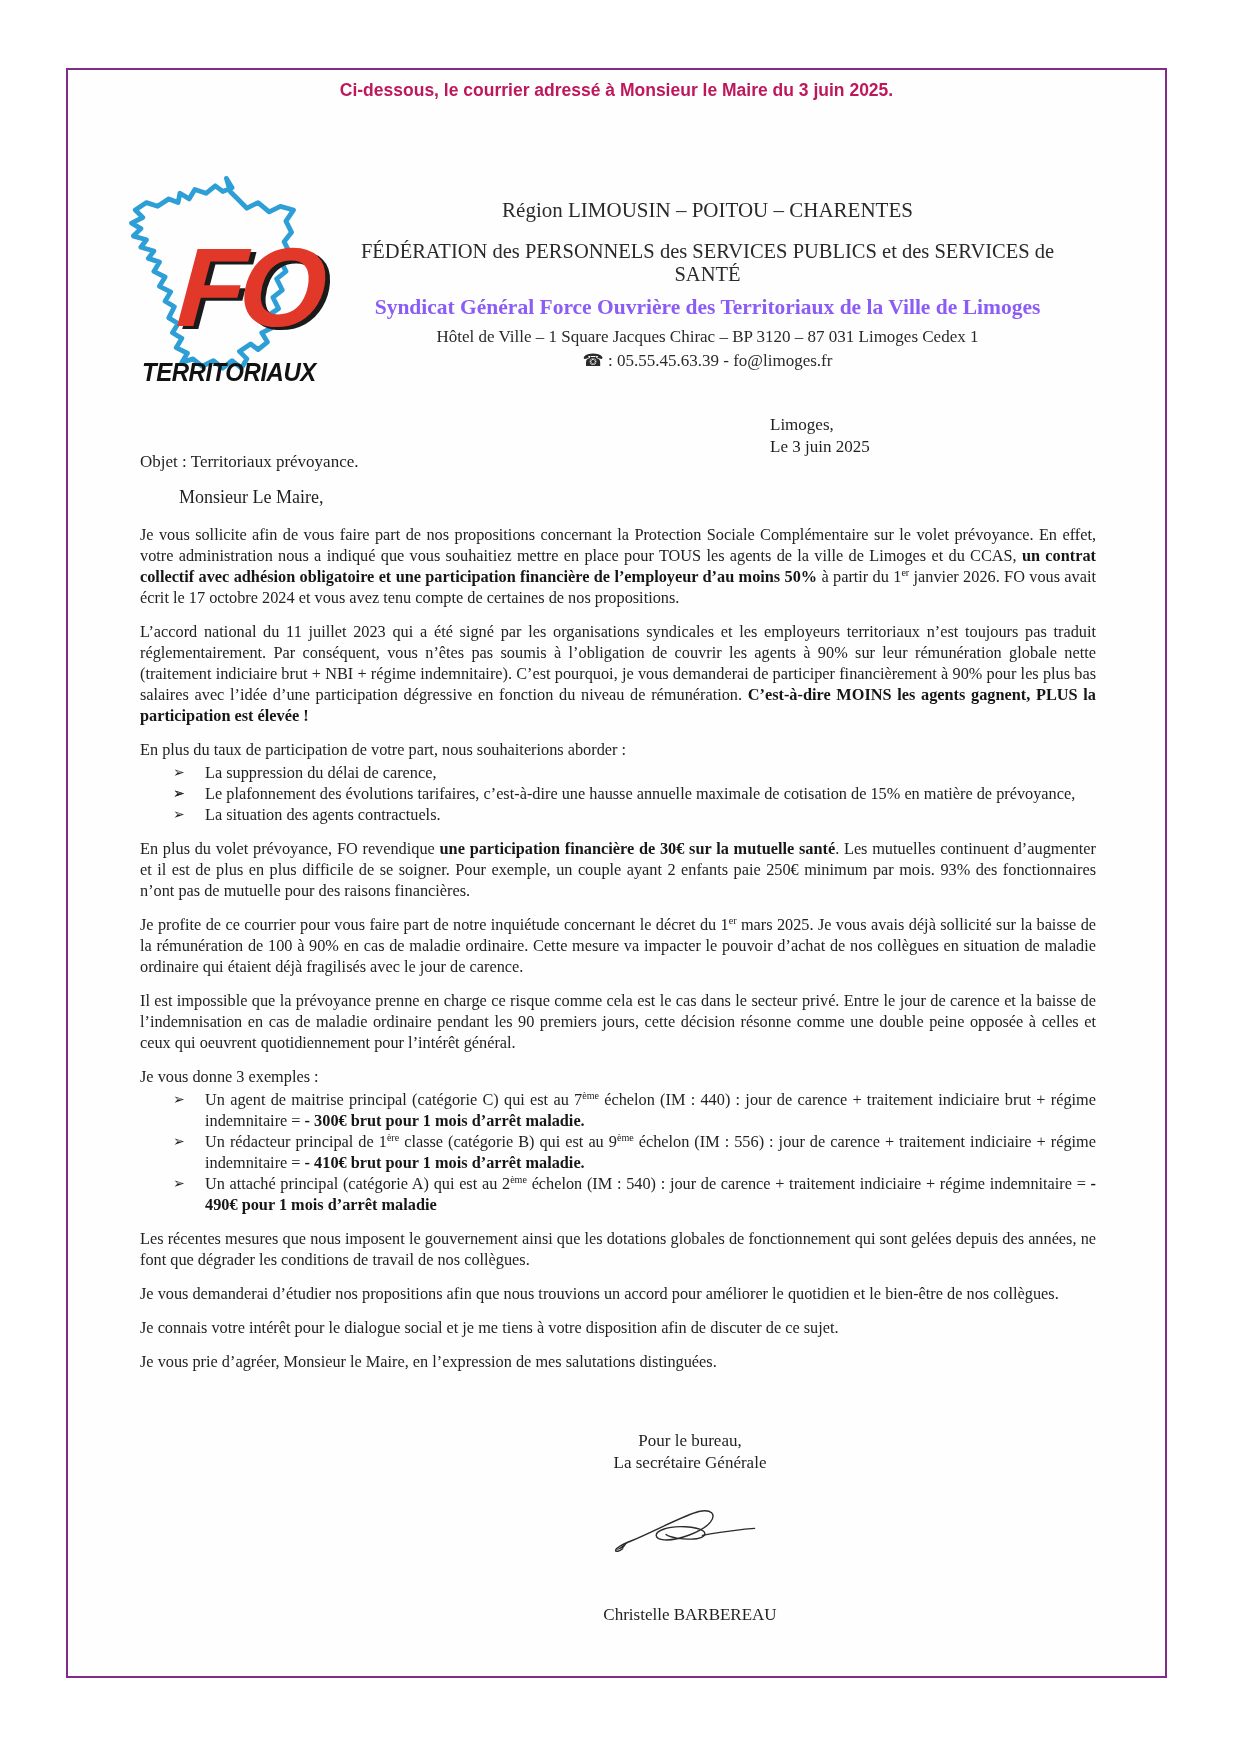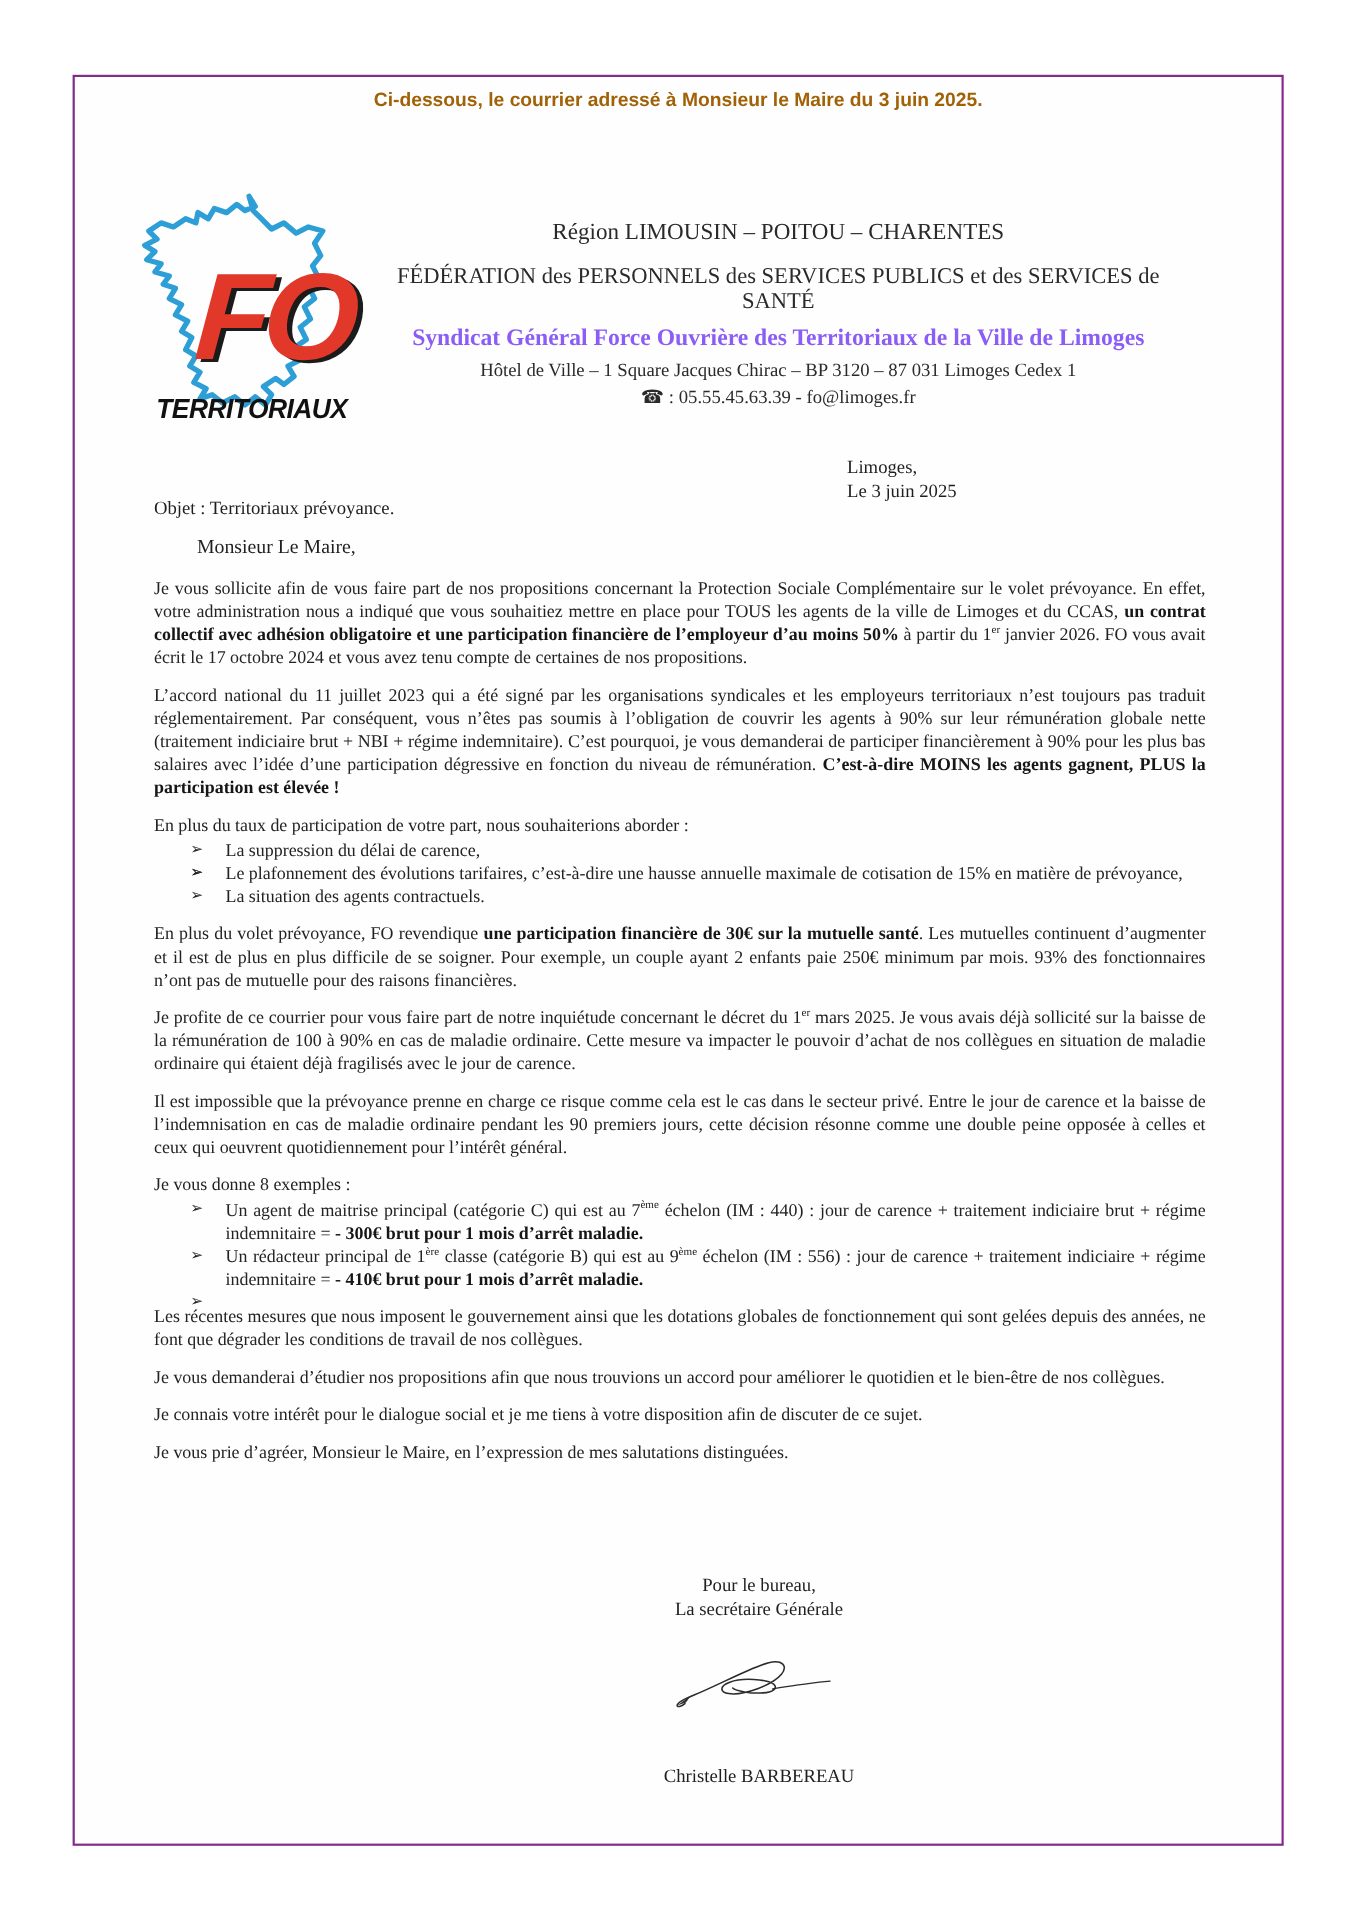--- a/index.html
+++ b/index.html
@@ -8,21 +8,21 @@
     width:1241px; height:1755px; position:relative;
     font-family:"Liberation Serif", serif; color:#1f1f1f;
   }
   .frame {
     position:absolute; left:66px; top:68px; width:1101px; height:1610px;
     border:2px solid #822c8a; background:#fffefe;
   }
   .caption {
     position:absolute; left:66px; top:80px; width:1101px;
     text-align:center; font-family:"Liberation Sans", sans-serif;
-    font-weight:bold; font-size:17.5px; color:#a16207;
+    font-weight:bold; font-size:17.5px; color:#be185d;
   }
   
   .logo { position:absolute; left:126px; top:170px; width:225px; height:230px; }
   .logo svg.map { position:absolute; left:0; top:4px; }
   .logo .fo {
     position:absolute; left:52px; top:62px;
     font-family:"Liberation Sans", sans-serif; font-weight:bold; font-style:italic;
     font-size:112px; line-height:1; color:#e2382a;
     text-shadow:5px 3px 0 #1b1b1b; letter-spacing:-7px; transform:skewX(-4deg);
   }
@@ -93,25 +93,25 @@
     <p class="para tight"><span>En plus du taux de participation de votre part, nous souhaiterions aborder :</span></p>
     <ul class="arrow-list">
       <li><span class="arrow">➢</span><span><span>La suppression du délai de carence,</span></span></li>
       <li><span class="arrow">➢</span></li>
       <li><span class="arrow">➢</span><span><span>Le plafonnement des évolutions tarifaires, c’est-à-dire une hausse annuelle maximale de cotisation de 15% en matière de prévoyance,</span></span></li>
       <li><span class="arrow">➢</span><span><span>La situation des agents contractuels.</span></span></li>
     </ul>
     <p class="para"><span>En plus du volet prévoyance, FO revendique </span><b>une participation financière de 30€ sur la mutuelle santé</b><span>. Les mutuelles continuent d’augmenter et il est de plus en plus difficile de se soigner. Pour exemple, un couple ayant 2 enfants paie 250€ minimum par mois. 93% des fonctionnaires n’ont pas de mutuelle pour des raisons financières.</span></p>
     <p class="para"><span>Je profite de ce courrier pour vous faire part de notre inquiétude concernant le décret du 1</span><sup>er</sup><span> mars 2025. Je vous avais déjà sollicité sur la baisse de la rémunération de 100 à 90% en cas de maladie ordinaire. Cette mesure va impacter le pouvoir d’achat de nos collègues en situation de maladie ordinaire qui étaient déjà fragilisés avec le jour de carence.</span></p>
     <p class="para"><span>Il est impossible que la prévoyance prenne en charge ce risque comme cela est le cas dans le secteur privé. Entre le jour de carence et la baisse de l’indemnisation en cas de maladie ordinaire pendant les 90 premiers jours, cette décision résonne comme une double peine opposée à celles et ceux qui oeuvrent quotidiennement pour l’intérêt général.</span></p>
-    <p class="para tight"><span>Je vous donne 8 exemples :</span></p>
+    <p class="para tight"><span>Je vous donne 3 exemples :</span></p>
     <ul class="arrow-list">
       <li><span class="arrow">➢</span><span><span>Un agent de maitrise principal (catégorie C) qui est au 7</span><sup>ème</sup><span> échelon (IM : 440) : jour de carence + traitement indiciaire brut + régime indemnitaire = </span><b>- 300€ brut pour 1 mois d’arrêt maladie.</b></span></li>
       <li><span class="arrow">➢</span><span><span>Un rédacteur principal de 1</span><sup>ère</sup><span> classe (catégorie B) qui est au 9</span><sup>ème</sup><span> échelon (IM : 556) : jour de carence + traitement indiciaire + régime indemnitaire = </span><b>- 410€ brut pour 1 mois d’arrêt maladie.</b></span></li>
-      <li><span class="arrow">➢</span></li>
+      <li><span class="arrow">➢</span><span><span>Un attaché principal (catégorie A) qui est au 2</span><sup>ème</sup><span> échelon (IM : 540) : jour de carence + traitement indiciaire + régime indemnitaire = </span><b>- 490€ pour 1 mois d’arrêt maladie</b></span></li>
     </ul>
     <p class="para"><span>Les récentes mesures que nous imposent le gouvernement ainsi que les dotations globales de fonctionnement qui sont gelées depuis des années, ne font que dégrader les conditions de travail de nos collègues.</span></p>
     <p class="para"><span>Je vous demanderai d’étudier nos propositions afin que nous trouvions un accord pour améliorer le quotidien et le bien-être de nos collègues.</span></p>
     <p class="para"><span>Je connais votre intérêt pour le dialogue social et je me tiens à votre disposition afin de discuter de ce sujet.</span></p>
     <p class="para"><span>Je vous prie d’agréer, Monsieur le Maire, en l’expression de mes salutations distinguées.</span></p>
   </div>
 
 <div class="closing">
   <div>Pour le bureau,</div>
   <div>La secrétaire Générale</div>

